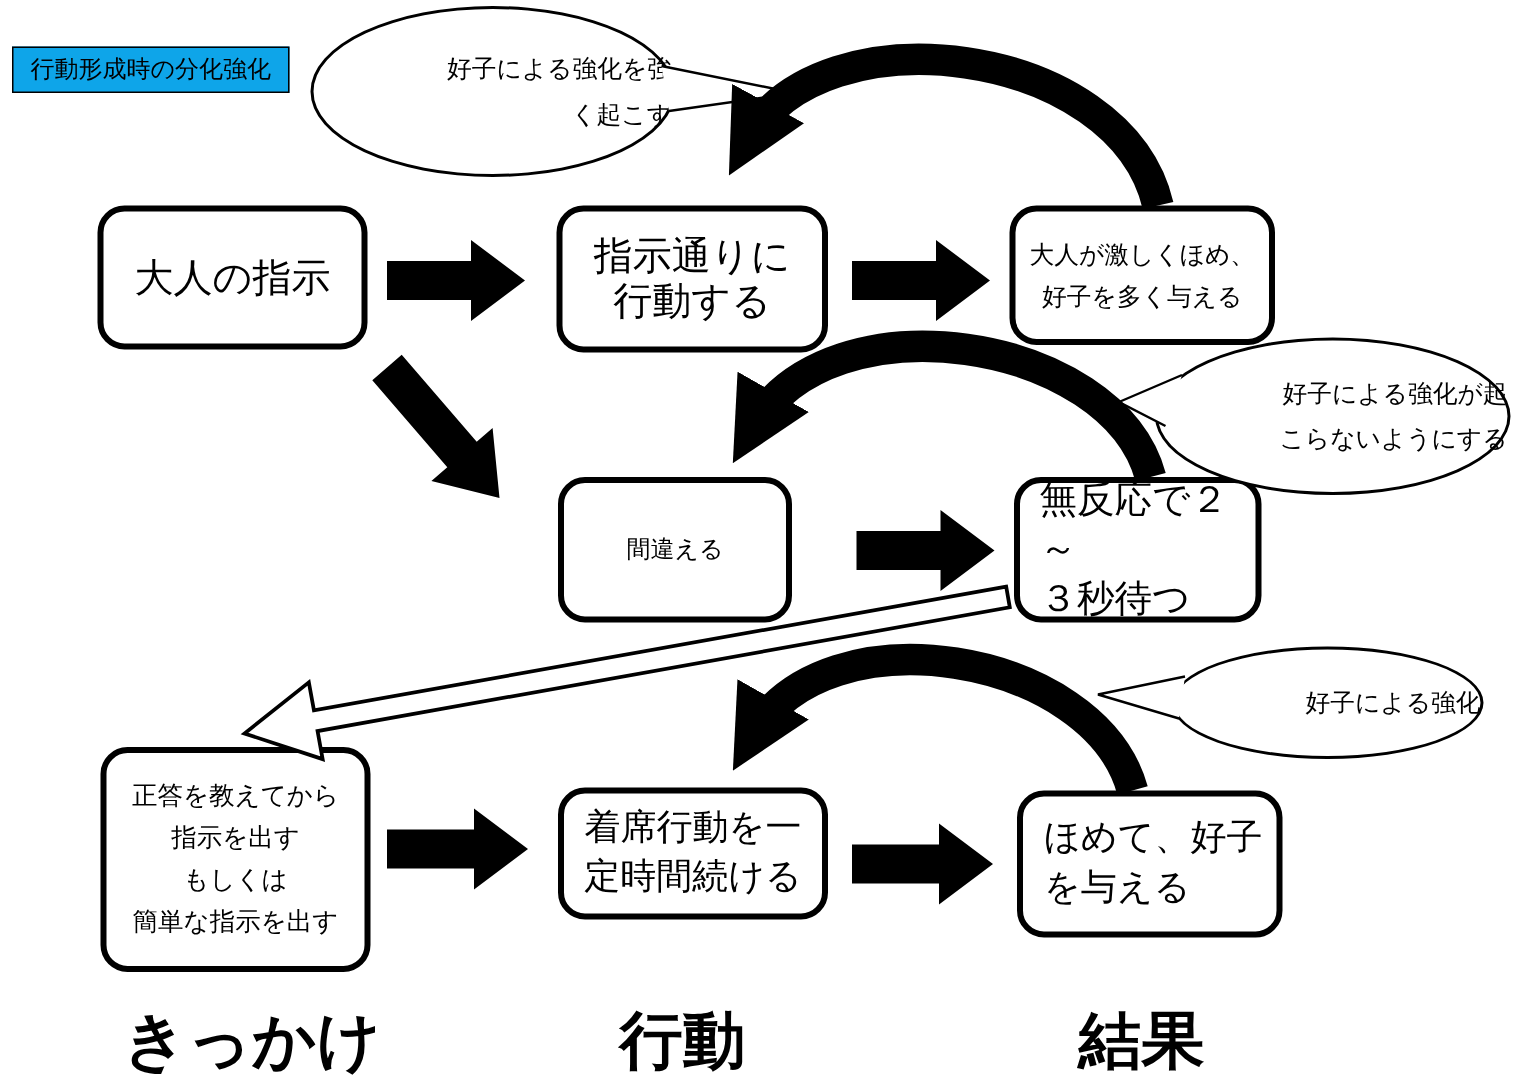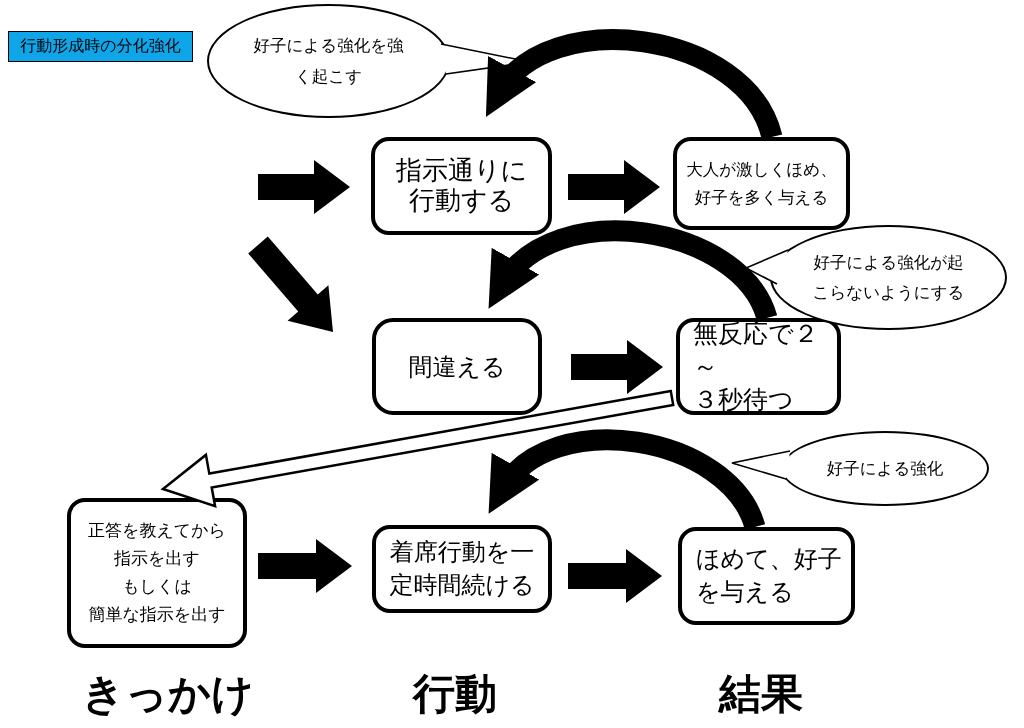--- a/index.html
+++ b/index.html
@@ -5,30 +5,30 @@
   html,body{margin:0;padding:0;background:#fff;}
   .canvas{position:relative;width:1024px;height:728px;background:#fff;overflow:hidden;
           font-family:"Liberation Serif","DejaVu Serif",serif;color:#000;}
   .box{position:absolute;box-sizing:border-box;background:#fff;border:4px solid #000;
        border-radius:18px;display:flex;flex-direction:column;justify-content:center;
        align-items:center;text-align:center;z-index:2;}
   .box .line{width:100%;}
   .b1{left:65px;top:137px;width:180px;height:96px;font-size:26px;}
   .b2{left:371px;top:137px;width:181px;height:98px;font-size:26px;line-height:30px;}
   .b3{left:673px;top:137px;width:177px;height:93px;font-size:16.5px;line-height:28px;}
-  .b4{left:372px;top:318px;width:170px;height:97px;font-size:24px;border-radius:21px;}
+  .b4{left:372px;top:318px;width:156px;height:97px;font-size:16px;}
   .b5{left:676px;top:318px;width:165px;height:97px;font-size:25px;line-height:33px;
       align-items:flex-start;text-align:left;padding-left:13px;}
   .b6{left:67px;top:498px;width:180px;height:150px;font-size:17px;line-height:28px;}
   .b7{left:372px;top:525px;width:180px;height:88px;font-size:24px;line-height:33px;}
   .b8{left:678px;top:527px;width:177px;height:98px;font-size:24px;line-height:33px;
       align-items:flex-start;text-align:left;padding-left:14px;}
   .bubble{position:absolute;box-sizing:border-box;background:#fff;border:2px solid #000;
           border-radius:50%;display:flex;flex-direction:column;justify-content:center;
-          align-items:center;text-align:center;z-index:3;font-size:16.5px;}
+          align-items:flex-end;text-align:center;z-index:3;font-size:16.5px;}
   .e1{left:207px;top:4px;width:243px;height:114px;line-height:31px;}
   .e2{left:770px;top:225px;width:237px;height:105px;line-height:30px;}
   .e3{left:781px;top:431px;width:208px;height:75px;}
   .title-box{position:absolute;left:8px;top:31px;width:185px;height:31px;box-sizing:border-box;
              border:1.5px solid #000;background:#0ea5e9;display:flex;justify-content:center;
              align-items:center;font-size:16px;z-index:2;}
   .flabel{position:absolute;z-index:1;font-family:"Liberation Sans","DejaVu Sans",sans-serif;
           font-weight:bold;font-size:42px;letter-spacing:0;}
   .l1{left:82px;top:666px;}
   .l2{left:413px;top:666px;}
@@ -37,20 +37,23 @@
 </style>
 </head>
 <body>
 
 <div class="canvas">
 
   <div class="title-box">
     <span>行動形成時の分化強化</span>
   </div>
 
+  <div class="box b1">
+    <div class="line">大人の指示</div>
+  </div>
   <div class="box b2">
     <div class="line">指示通りに</div>
     <div class="line">行動する</div>
   </div>
   <div class="box b3">
     <div class="line">大人が激しくほめ、</div>
     <div class="line">好子を多く与える</div>
   </div>
 
   <div class="box b4">

